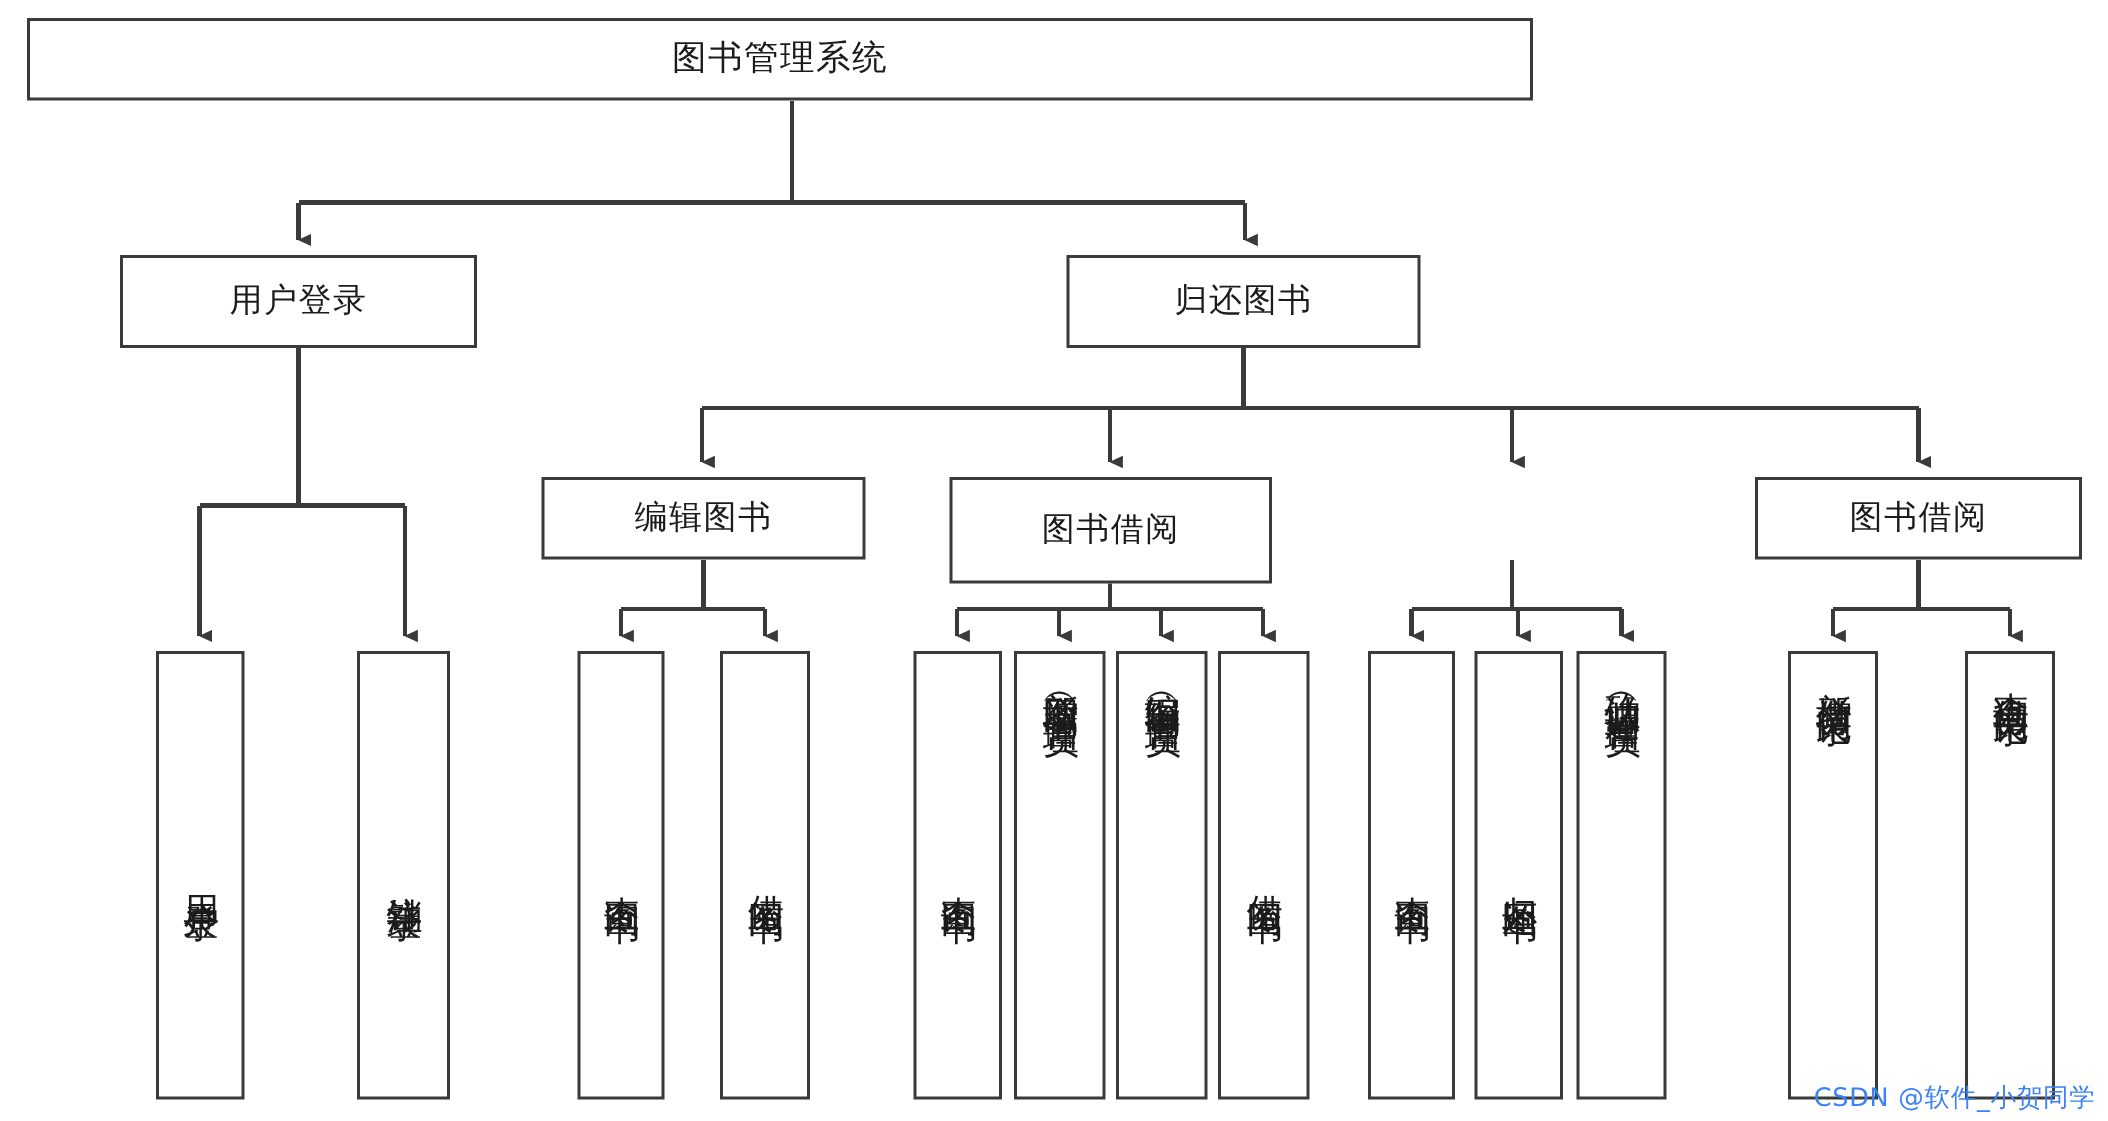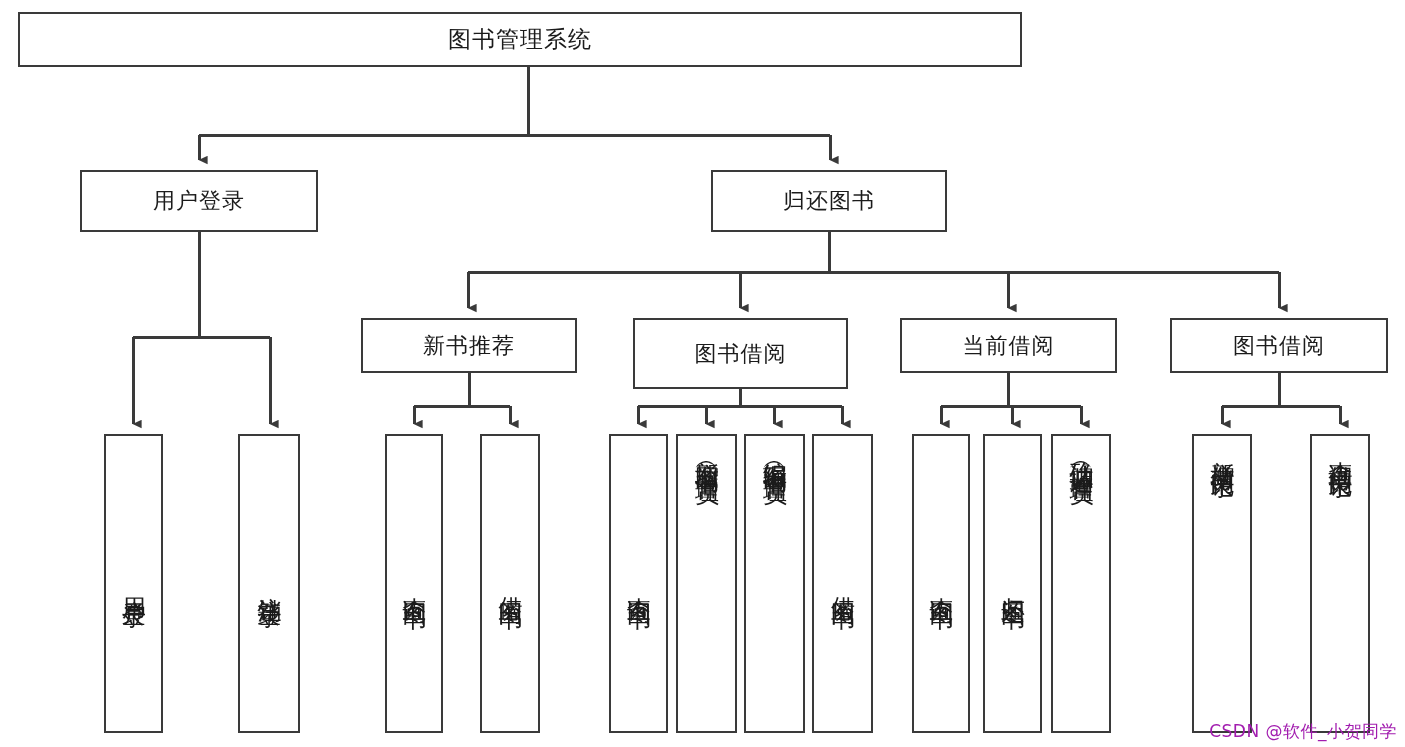--- a/index.html
+++ b/index.html
@@ -60,21 +60,21 @@
     letter-spacing:3px;
     white-space:pre-line;
     text-align:center;
   }
   
   #watermark{
     position:absolute;
     right:8px;
     bottom:4px;
     font-size:17px;
-    color:#a21caf;
+    color:#3b82f6;
     z-index:5;
     white-space:nowrap;
     letter-spacing:0.5px;
   }
 </style>
 </head>
 <body>
 
 <div id="canvas">
 
@@ -133,27 +133,24 @@
   </div>
 
   <div class="node h" id="node-user-login" style="left: 80px; top: 170px; width: 238px; height: 62px;">
     <span class="label">用户登录</span>
   </div>
   <div class="node h" id="node-book-admin" style="left: 711px; top: 170px; width: 236px; height: 62px;">
     <span class="label">归还图书</span>
   </div>
 
   <div class="node h" id="node-new-book-rec" style="left: 361px; top: 318px; width: 216px; height: 55px;">
-    <span class="label">新书推荐</span>
+    <span class="label">编辑图书</span>
   </div>
   <div class="node h" id="node-book-borrow" style="left: 633px; top: 318px; width: 215px; height: 71px;">
     <span class="label">图书借阅</span>
-  </div>
-  <div class="node h" id="node-current-borrow" style="left: 900px; top: 318px; width: 217px; height: 55px;">
-    <span class="label">当前借阅</span>
   </div>
   <div class="node h" id="node-borrow-record" style="left: 1170px; top: 318px; width: 218px; height: 55px;">
     <span class="label">图书借阅</span>
   </div>
 
   <div id="leaf-layer">
       <div class="node leaf mid" style="left: 104px; top: 434px; width: 59px; height: 299px;">
         <span class="label">用户登录</span>
       </div>
       <div class="node leaf mid" style="left: 238px; top: 434px; width: 62px; height: 299px;">

